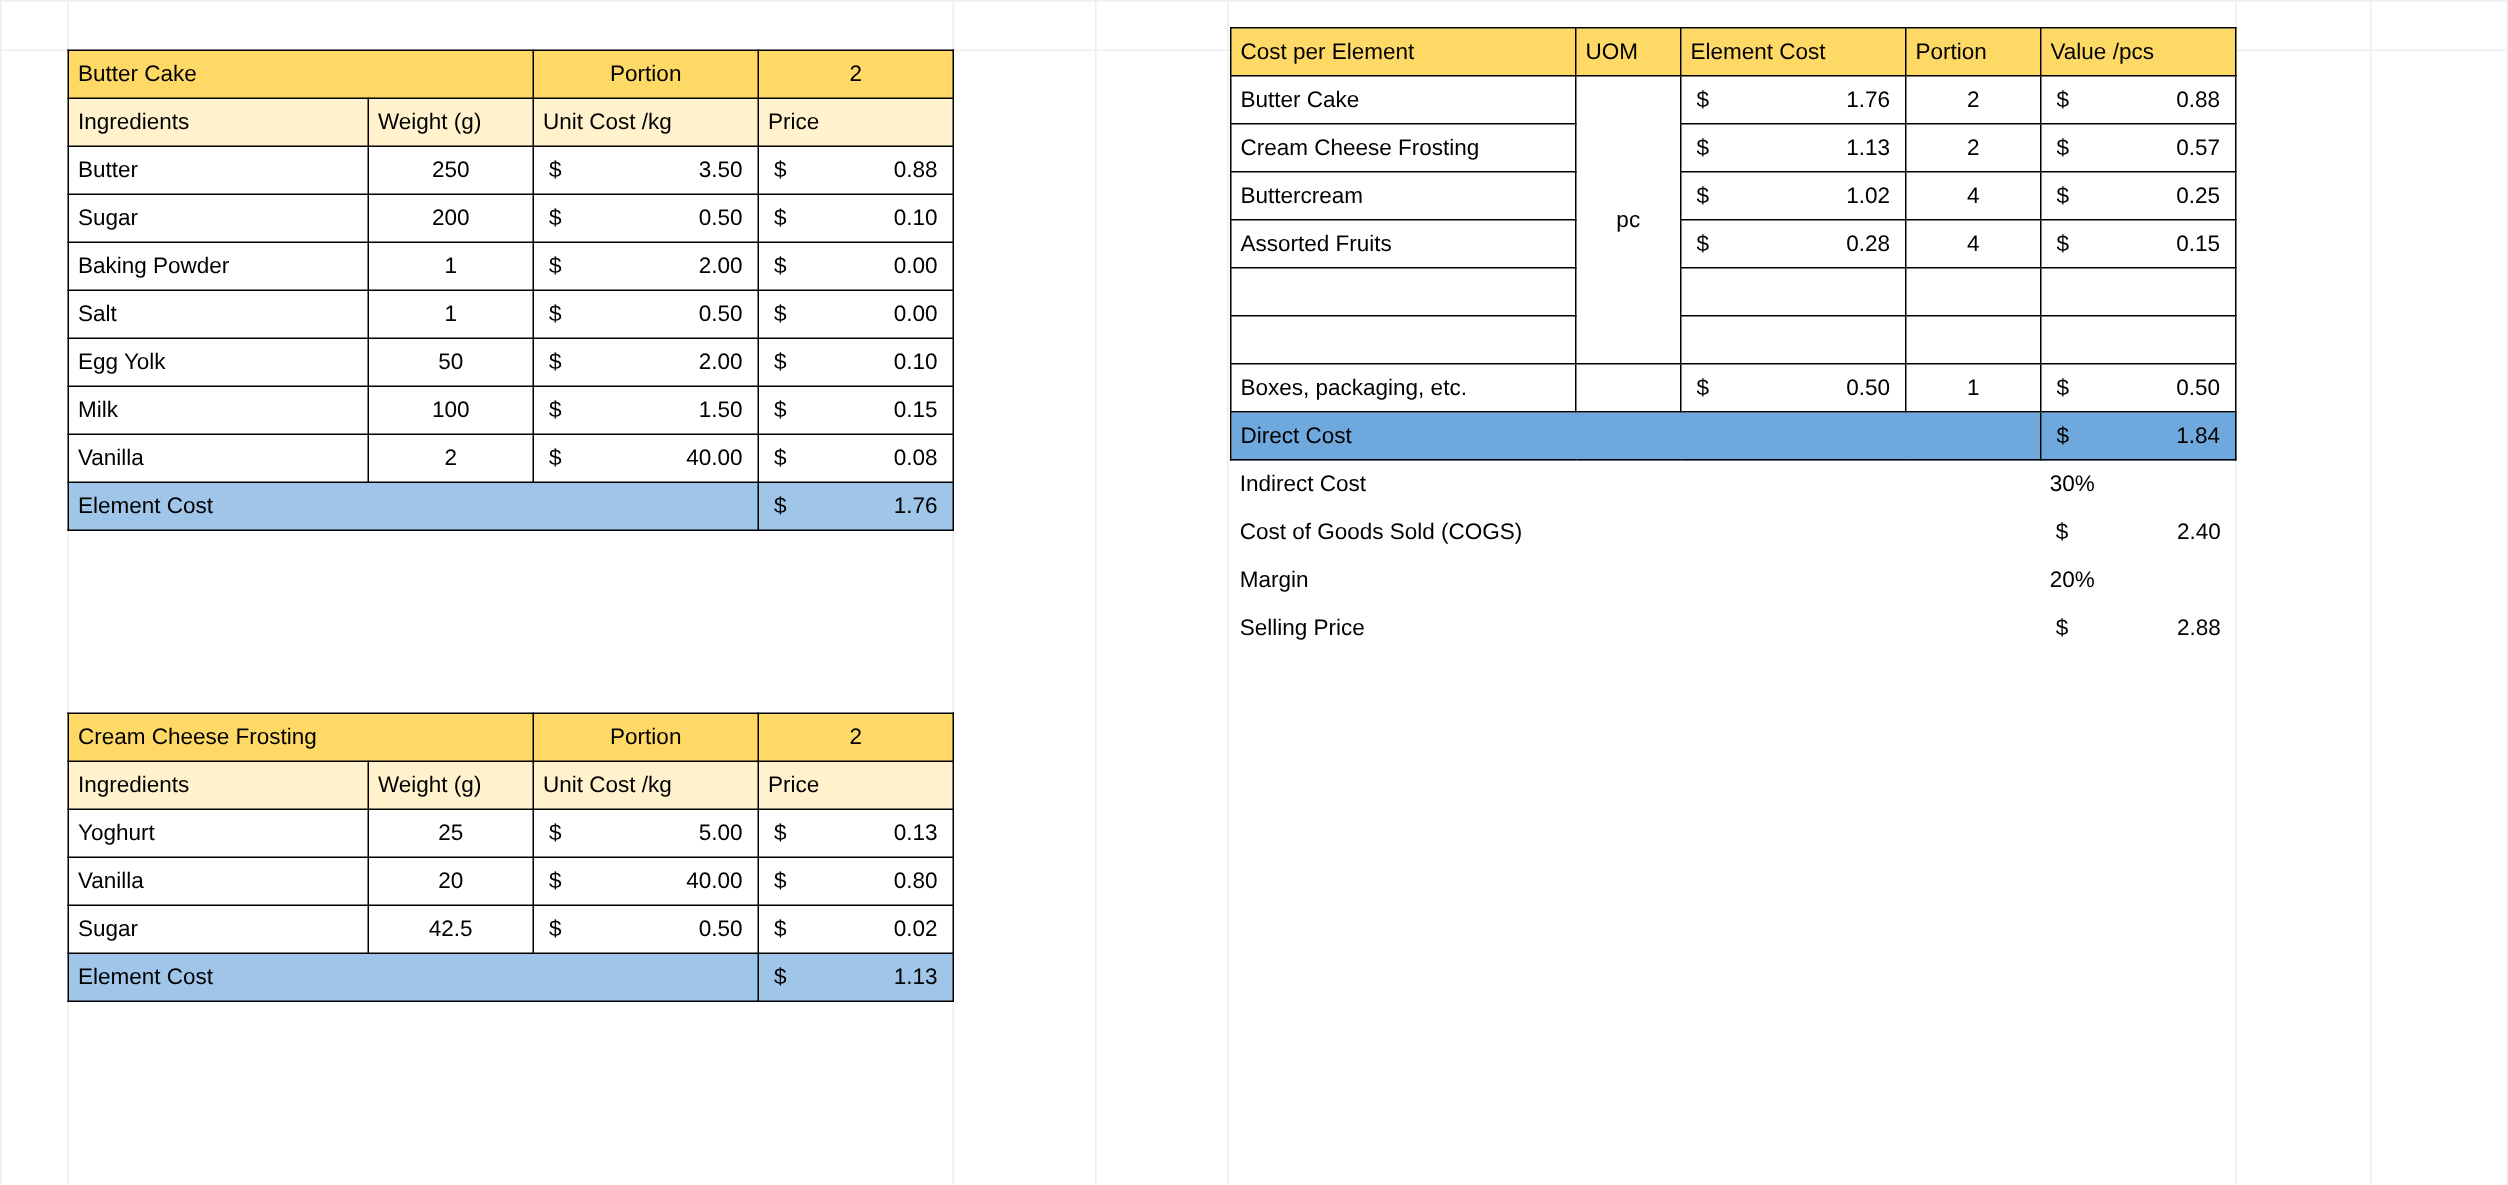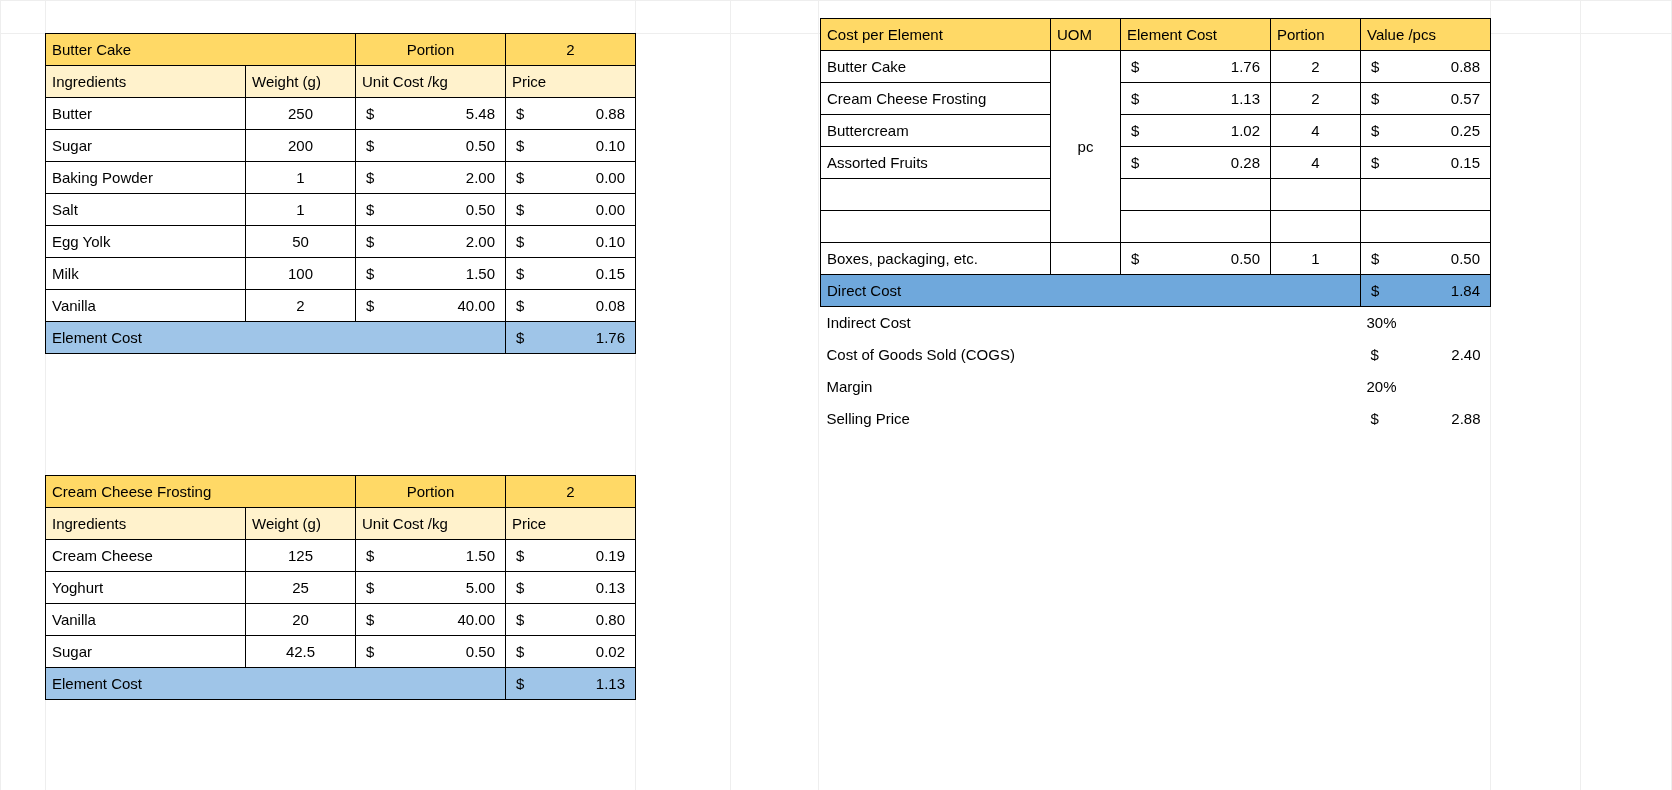--- a/index.html
+++ b/index.html
@@ -103,21 +103,21 @@
   <td class="hdr-light">Price</td>
 </tr>
 </tbody>
     <tbody id="r1body">
       <tr>
         <td>Butter</td>
         <td class="center">250</td>
         <td>
           <div class="currency">
             <span>$</span>
-            <span>5.48</span>
+            <span>3.50</span>
           </div>
         </td>
         <td>
           <div class="currency">
             <span>$</span>
             <span>0.88</span>
           </div>
         </td>
       </tr>
       <tr>
@@ -244,36 +244,20 @@
   <td class="hdr-yellow center">2</td>
 </tr>
 <tr>
   <td class="hdr-light">Ingredients</td>
   <td class="hdr-light">Weight (g)</td>
   <td class="hdr-light">Unit Cost /kg</td>
   <td class="hdr-light">Price</td>
 </tr>
 </tbody>
     <tbody id="r2body">
-      <tr>
-        <td>Cream Cheese</td>
-        <td class="center">125</td>
-        <td>
-          <div class="currency">
-            <span>$</span>
-            <span>1.50</span>
-          </div>
-        </td>
-        <td>
-          <div class="currency">
-            <span>$</span>
-            <span>0.19</span>
-          </div>
-        </td>
-      </tr>
       <tr>
         <td>Yoghurt</td>
         <td class="center">25</td>
         <td>
           <div class="currency">
             <span>$</span>
             <span>5.00</span>
           </div>
         </td>
         <td>

